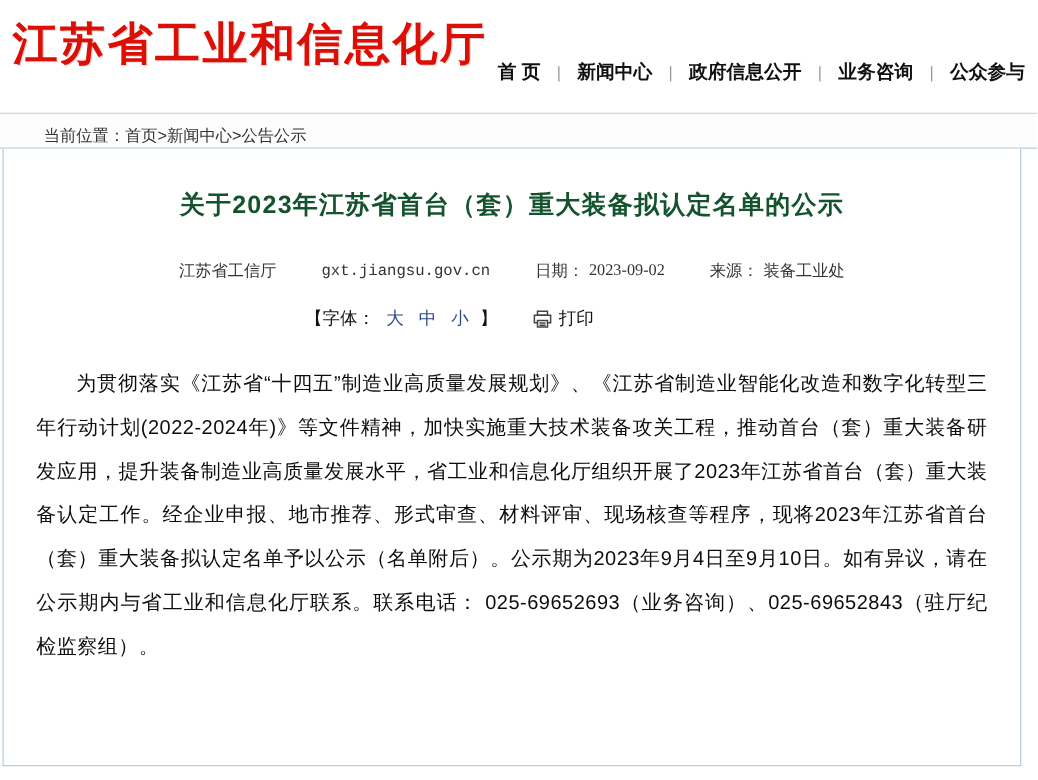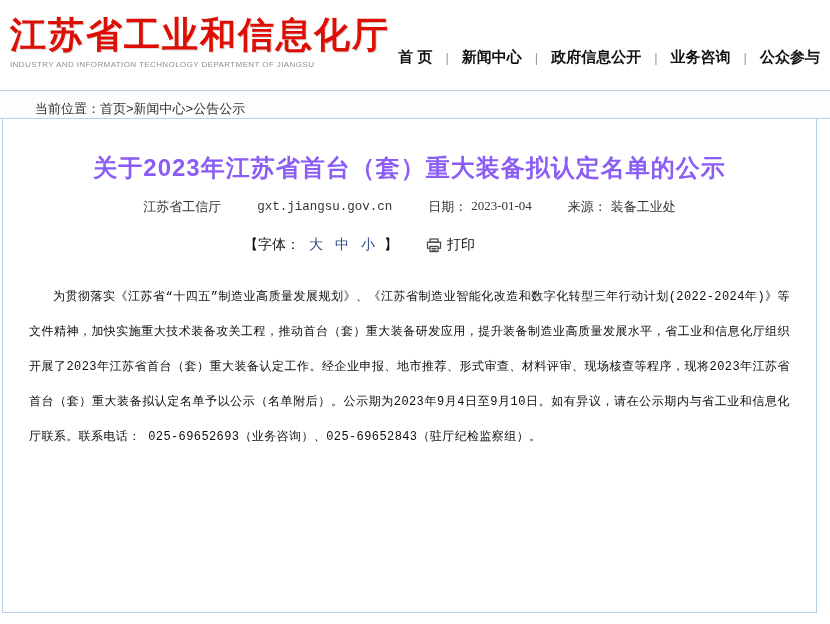--- a/index.html
+++ b/index.html
@@ -53,27 +53,27 @@
     border-left:1px solid var(--border-blue,#b9cee0);
     border-right:1px solid var(--border-blue,#b9cee0);
     border-bottom:1px solid var(--border-blue,#b9cee0);
     background:#fff;
     padding:0 26px;
     overflow:hidden;
   }
   h1.article-title{
     margin-top:30px;
     text-align:center;
-    font-size:24px;font-weight:600;letter-spacing:1px;
-    line-height:1.55;color:#8b5cf6;
+    font-size:20px;font-weight:600;letter-spacing:1px;
+    line-height:1.55;color:#14532d;
     padding:0 28px;
     font-family:"Liberation Sans",sans-serif;
   }
   .meta-line{
-    margin-top:12px;
+    margin-top:28px;
     display:flex;justify-content:center;align-items:center;
     gap:36px;
     font-size:13px;color:#333;
     font-family:"Liberation Serif",serif;
   }
   .meta-line .pair{display:flex;gap:4px;}
   .meta-line .mono{font-family:"Liberation Mono",monospace;font-size:12.5px;}
   .font-line{
     margin-top:20px;
     display:flex;justify-content:center;align-items:center;gap:6px;
@@ -81,35 +81,34 @@
     position:relative;left:-50px;
     font-family:"Liberation Serif",serif;
   }
   .font-line a.size-link{color:#2d4a86;text-decoration:none;cursor:pointer;margin:0 3px;}
   .print-btn{
     display:flex;align-items:center;gap:5px;margin-left:22px;cursor:pointer;
   }
   .print-btn svg{display:block;}
   .article-body{
     margin-top:26px;
-    font-family:Liberation Mono, monospace;
-    font-size:12px;line-height:35px;color:#0d0d0d;
+    font-family:Liberation Sans, sans-serif;
+    font-size:16px;line-height:35px;color:#0d0d0d;
     text-align:justify;letter-spacing:.4px;
   }
   .article-body p{text-indent:2em;}
 </style>
 </head>
 <body>
 
 <div class="page">
 
   <header class="site-header">
     <div class="logo-block">
       <div class="logo-cn">江苏省工业和信息化厅</div>
-      <div class="logo-en">INDUSTRY AND INFORMATION TECHNOLOGY DEPARTMENT OF JIANGSU</div>
     </div>
     <nav class="top-nav">
       <a>首 页</a>
       <span class="sep">|</span>
       <a>新闻中心</a>
       <span class="sep">|</span>
       <a>政府信息公开</a>
       <span class="sep">|</span>
       <a>业务咨询</a>
       <span class="sep">|</span>
@@ -124,21 +123,21 @@
 
   <main class="content-box">
 
     <h1 class="article-title">关于2023年江苏省首台（套）重大装备拟认定名单的公示</h1>
 
     <div class="meta-line">
       <span>江苏省工信厅</span>
       <span class="mono">gxt.jiangsu.gov.cn</span>
       <span class="pair">
         <span>日期：</span>
-        <span>2023-01-04</span>
+        <span>2023-09-02</span>
       </span>
       <span class="pair">
         <span>来源：</span>
         <span>装备工业处</span>
       </span>
     </div>
 
     <div class="font-line">
       <span>【字体：</span>
       <a class="size-link">大</a>

